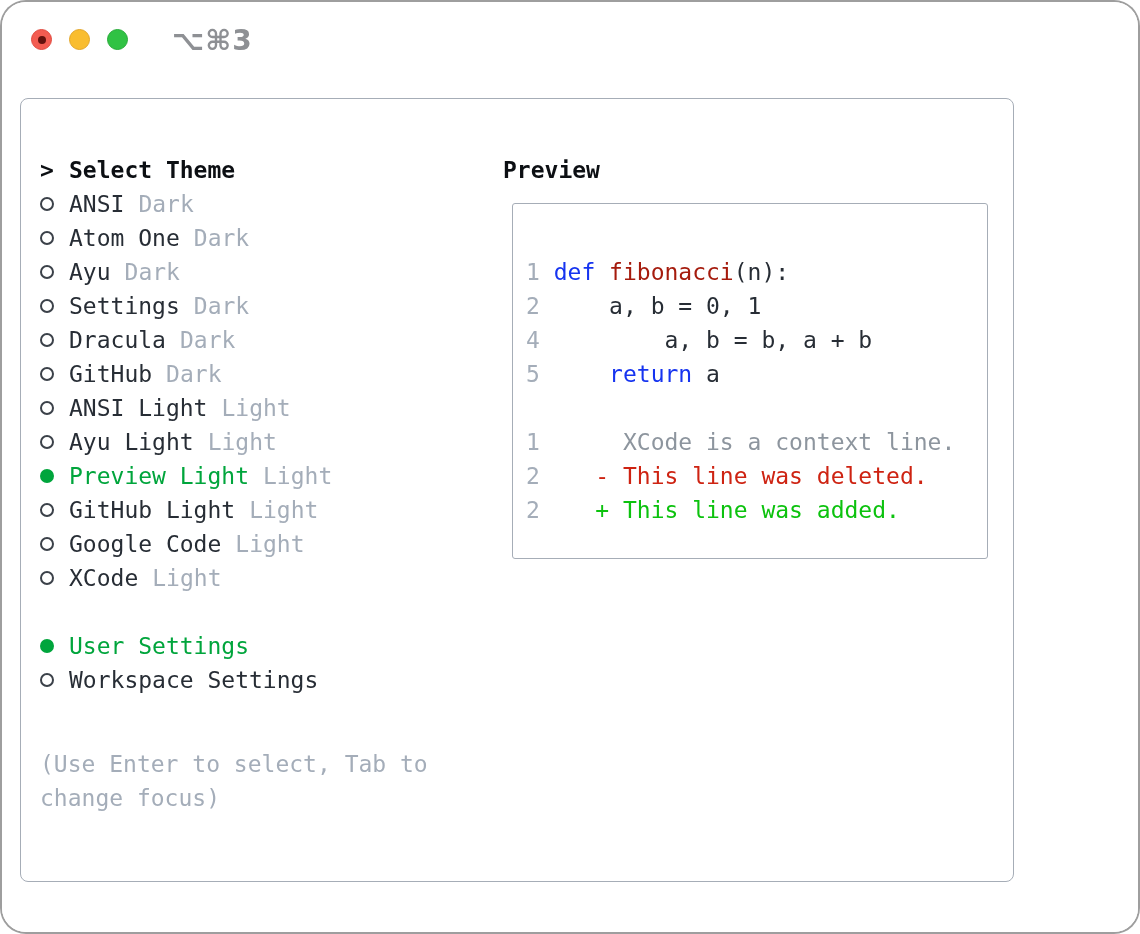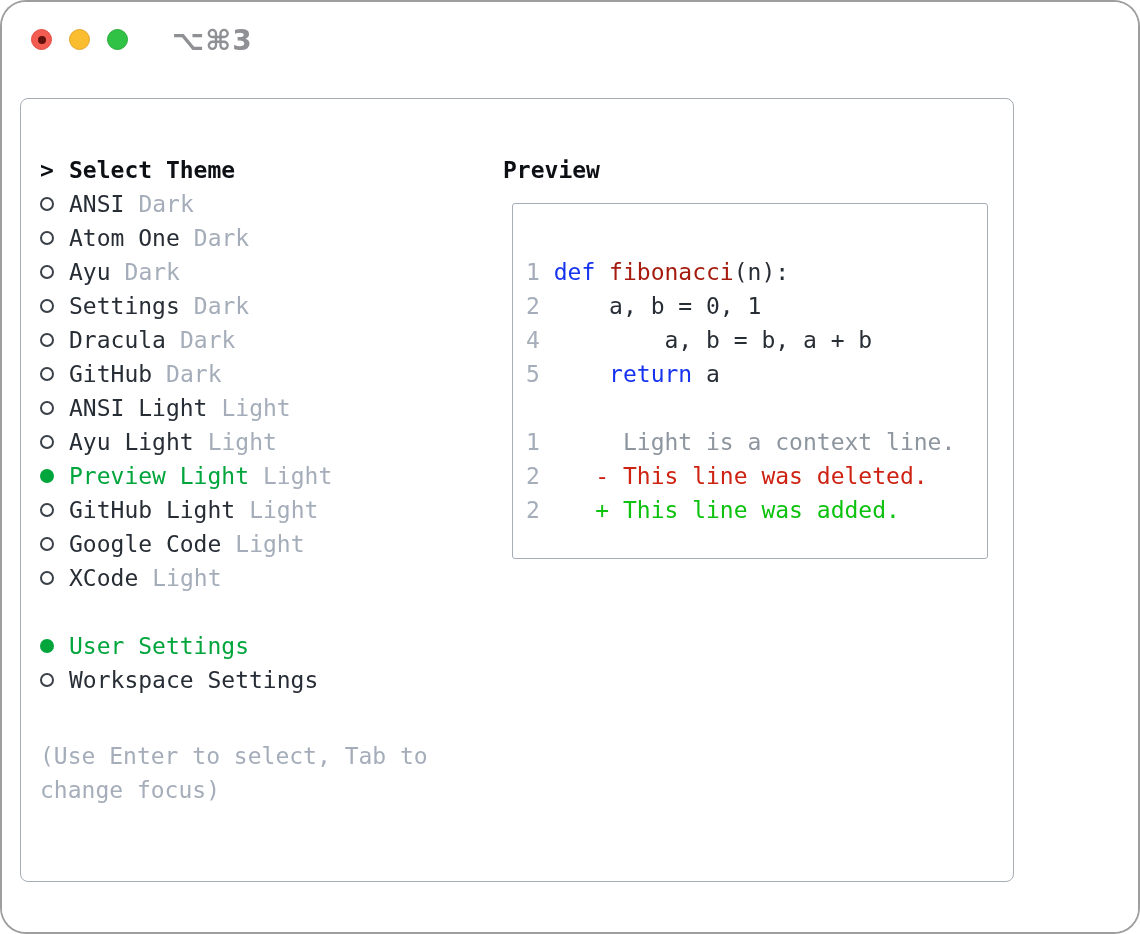--- a/index.html
+++ b/index.html
@@ -39,21 +39,21 @@
   .marker{width:29px;flex:0 0 29px;display:flex;align-items:center;}
   .circle{width:14px;height:14px;border-radius:50%;border:2px solid var(--ring-gray);
           box-sizing:border-box;background:transparent;}
   .row.selected .circle{background:var(--accent-green);border-color:var(--accent-green);}
   .row.selected .name,.row.selected .label{color:var(--accent-green);}
   .name{color:var(--text-dark);white-space:pre;}
   .variant{color:var(--muted-gray);padding-left:14px;white-space:pre;}
   .hdr{font-weight:bold;color:var(--header-black);}
   .arrow{font-weight:bold;color:var(--header-black);font-size:23px;}
   .spacer{height:34px;}
-  .hint{color:var(--muted-gray);font-size:23px;line-height:34px;margin-top:8px;}
+  .hint{color:var(--muted-gray);font-size:23px;line-height:34px;margin-top:16px;}
   .hint div{height:34px;white-space:pre;}
 
   
   .preview-title{height:34px;line-height:34px;font-size:23px;font-weight:bold;
                  color:var(--header-black);}
   .preview-box{margin-left:9px;margin-top:16px;width:476px;height:356px;
                border:1.5px solid var(--border-gray);border-radius:3px;
                box-sizing:border-box;background:#fff;
                padding:51px 0 0 13px;overflow:hidden;}
   .code-line{height:34px;line-height:34px;font-size:23px;white-space:pre;}
@@ -204,21 +204,21 @@
     </div>
 
     <div class="right-col">
       <div class="preview-title">Preview</div>
       <div class="preview-box" id="preview-box">
             <div class="code-line"><span class="seg-num">1 </span><span class="seg-kw">def</span><span class="seg-fn"> fibonacci</span><span class="seg-pl">(n):</span></div>
             <div class="code-line"><span class="seg-num">2 </span><span class="seg-pl">    a, b = 0, 1</span></div>
             <div class="code-line"><span class="seg-num">4 </span><span class="seg-pl">        a, b = b, a + b</span></div>
             <div class="code-line"><span class="seg-num">5 </span><span class="seg-pl">    </span><span class="seg-kw">return</span><span class="seg-pl"> a</span></div>
             <div class="code-line"></div>
-            <div class="code-line"><span class="seg-num">1 </span><span class="seg-ctx">     Light is a context line.</span></div>
+            <div class="code-line"><span class="seg-num">1 </span><span class="seg-ctx">     XCode is a context line.</span></div>
             <div class="code-line"><span class="seg-num">2 </span><span class="seg-del">   - This line was deleted.</span></div>
             <div class="code-line"><span class="seg-num">2 </span><span class="seg-add">   + This line was added.</span></div>
           </div>
     </div>
 
   </div>
  </div>
 </div>
 
 </body></html>

